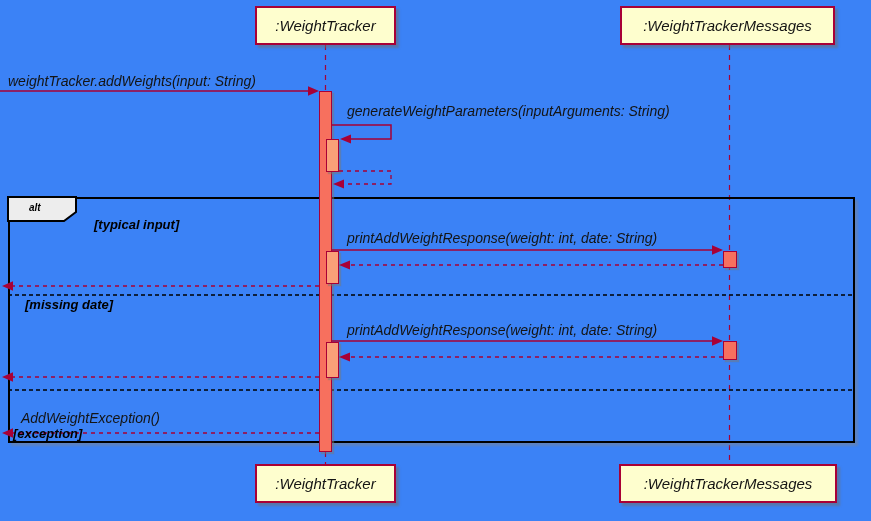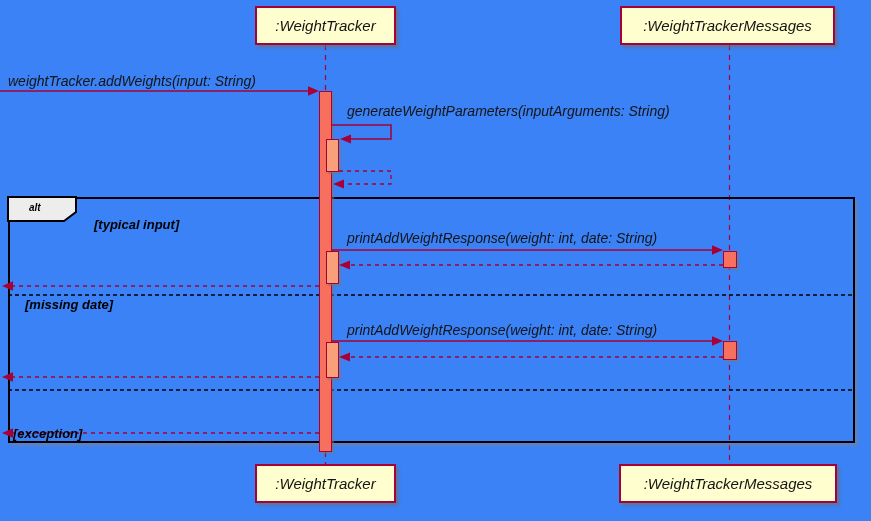--- a/index.html
+++ b/index.html
@@ -164,14 +164,15 @@
   </svg>
 
   <div class="msg" style="left:347px; top:103px;">generateWeightParameters(inputArguments: String)</div>
   <div class="msg" style="left:8px; top:73px;">weightTracker.addWeights(input: String)</div>
   <div class="alt-op" style="left:29px; top:200px;">alt</div>
   <div class="guard" style="left:94px; top:201px;margin-top:17px;">[typical input]</div>
   <div class="msg" style="left:347px; top:230px;">printAddWeightResponse(weight: int, date: String)</div>
   <div class="guard" style="left:13px; top:298px;margin-left:12px;">[missing date]</div>
   <div class="msg" style="left:347px; top:322px;">printAddWeightResponse(weight: int, date: String)</div>
   <div class="guard" style="left:13px; top:393px;margin-top:34px;">[exception]</div>
+  <div class="msg" style="left:21px; top:410px;">AddWeightException()</div>
 
 </div>
 
 </body></html>

